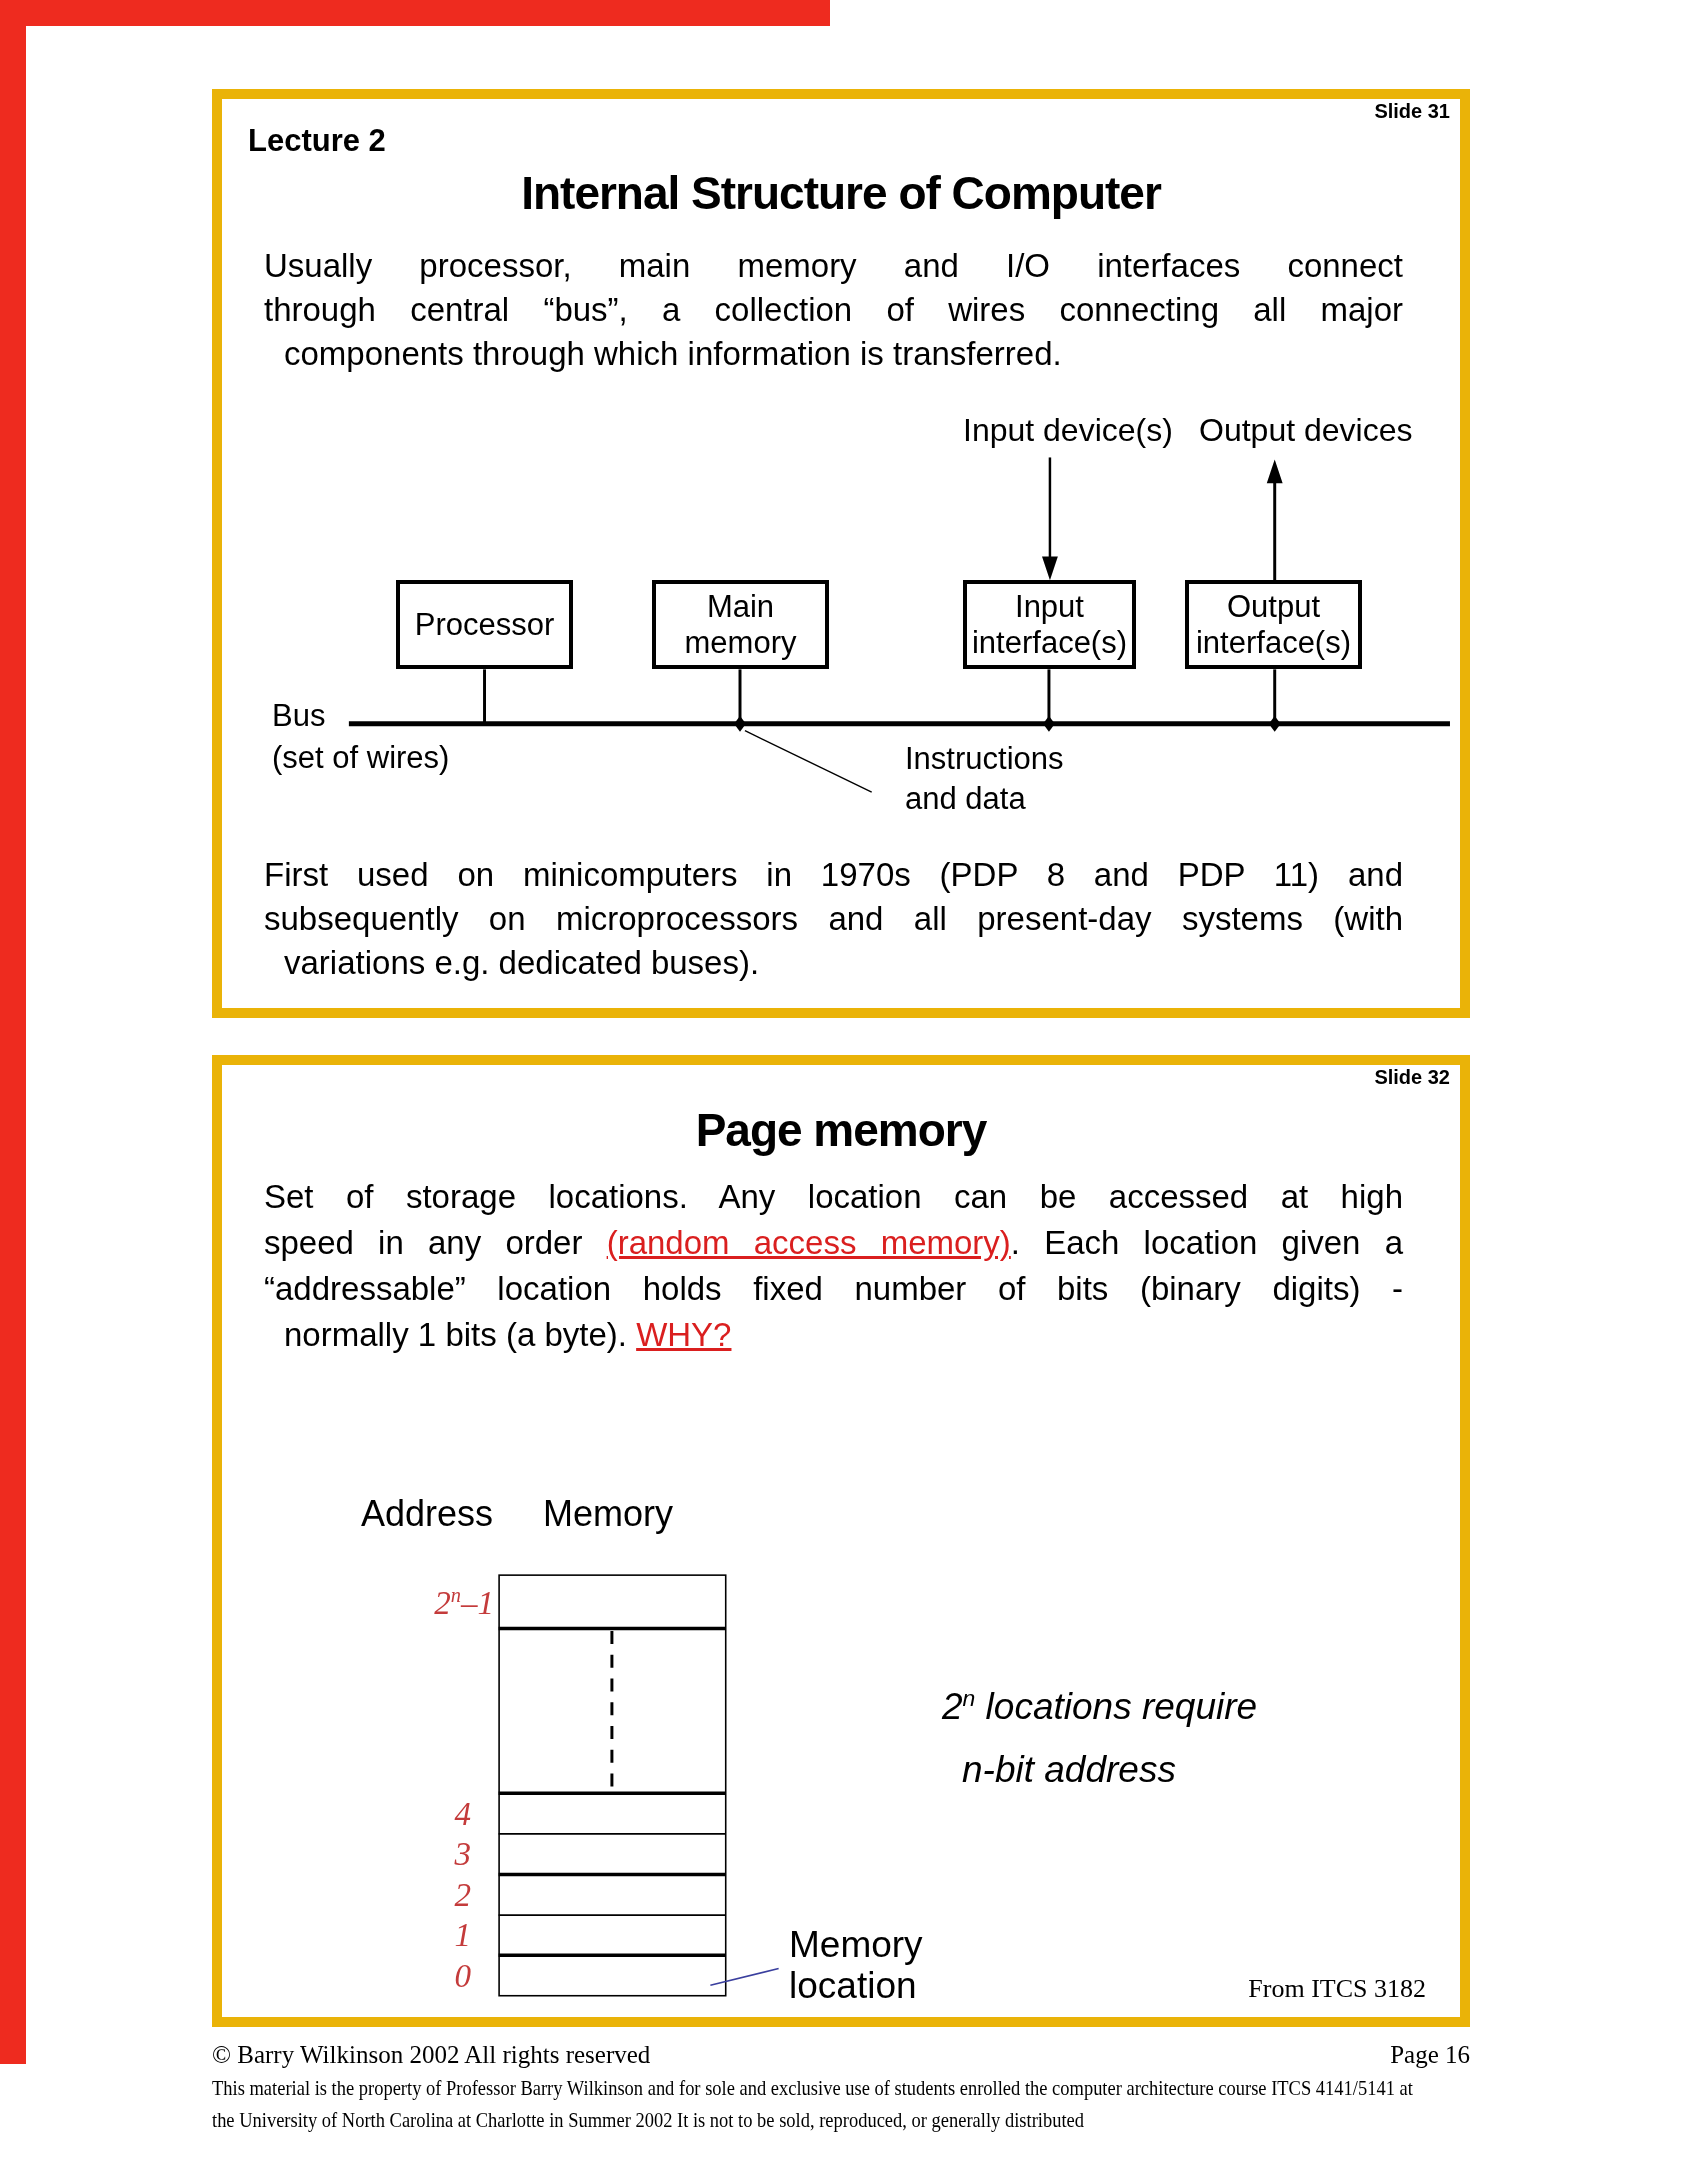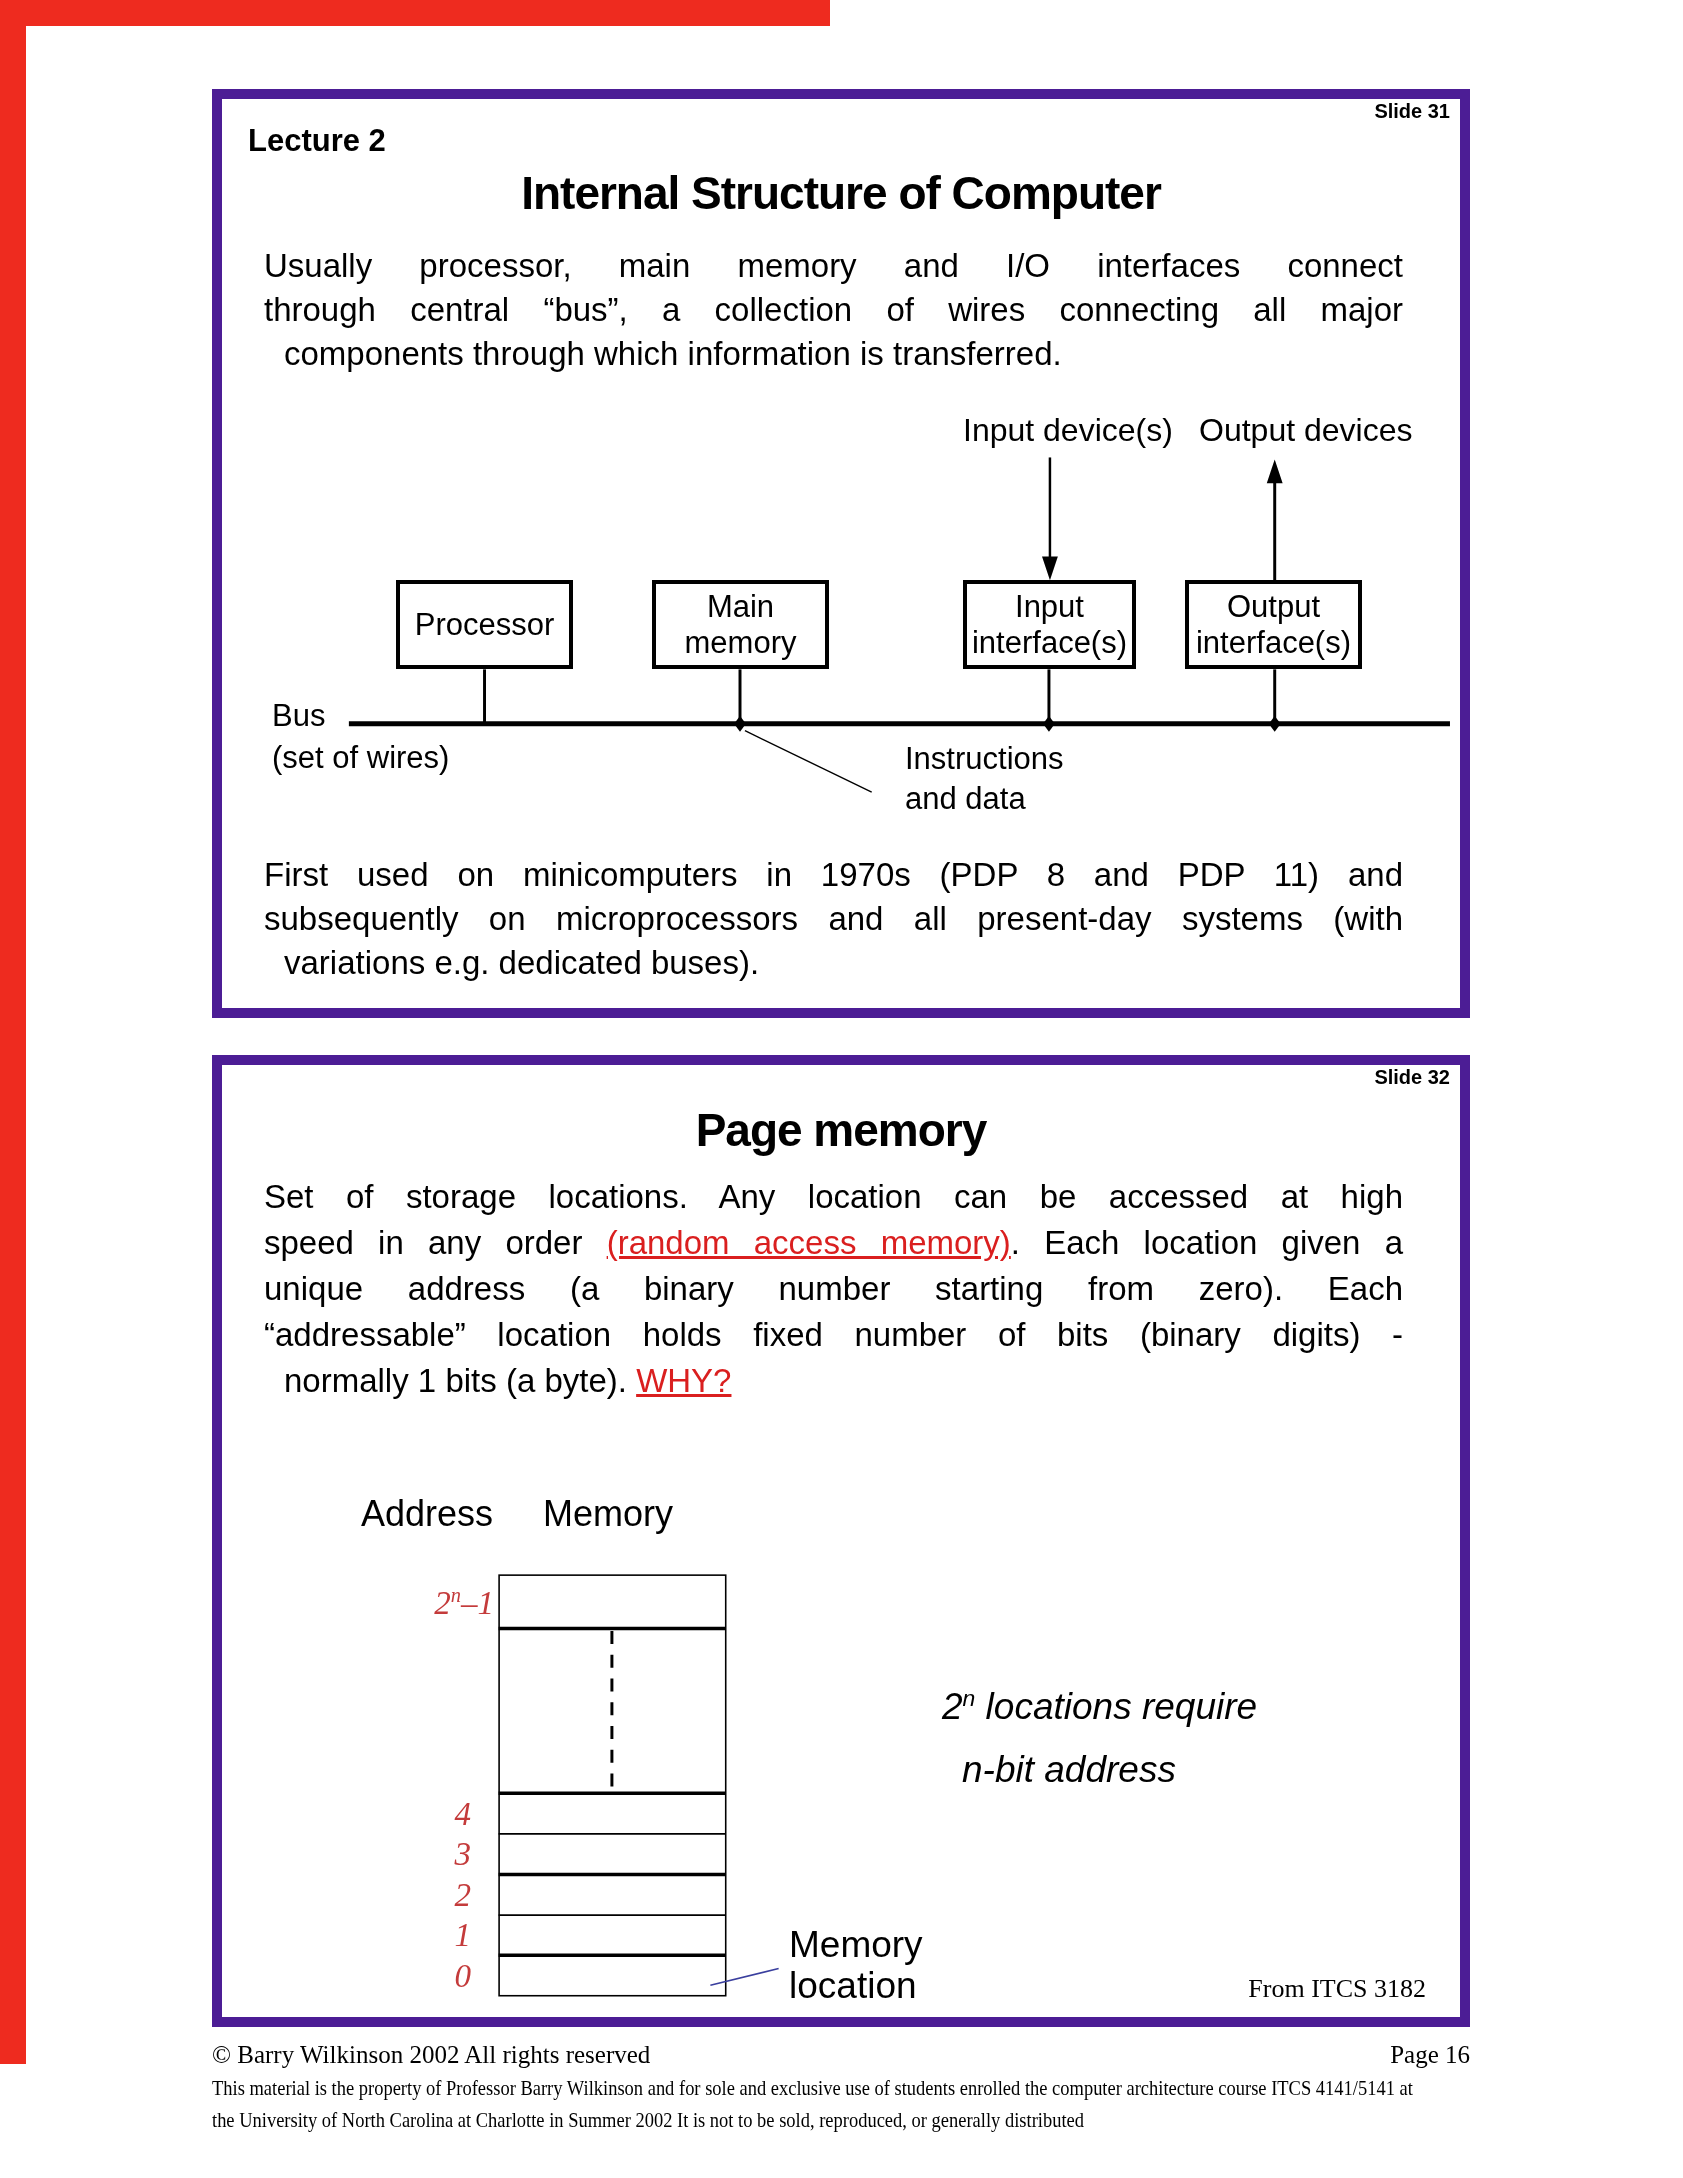--- a/index.html
+++ b/index.html
@@ -2,21 +2,21 @@
 <html><head>
 <meta charset="utf-8">
 <style>
   html,body{margin:0;padding:0;background:#ffffff;}
   body{width:1683px;height:2178px;position:relative;font-family:"Liberation Sans",sans-serif;color:#000;}
   .abs{position:absolute;}
   
   .edge-left{left:0;top:0;width:26px;height:2064px;background:#ee2b1f;}
   .edge-top{left:0;top:0;width:830px;height:26px;background:#ee2b1f;}
   
-  .slide{position:absolute;left:212px;width:1258px;border:10px solid #4c1d95;background:#fff;box-sizing:border-box;}
+  .slide{position:absolute;left:212px;width:1258px;border:10px solid #eab308;background:#fff;box-sizing:border-box;}
   .slide1{top:89px;height:929px;}
   .slide2{top:1055px;height:972px;}
   .slide-no{position:absolute;top:1px;right:10px;font-size:20px;font-weight:bold;}
   .lecture{position:absolute;left:26px;top:24px;font-size:31px;font-weight:bold;}
   .stitle{position:absolute;left:0;width:100%;text-align:center;font-size:46px;font-weight:bold;letter-spacing:-1px;}
   .para{position:absolute;left:42px;width:1139px;font-size:33px;}
   .jline{text-align:justify;text-align-last:justify;line-height:44px;}
   .para2 .jline{line-height:46px;}
   .jline.last{text-align-last:left;margin-left:20px;}
   .nojust .jline{text-align:left;text-align-last:left;}
@@ -107,21 +107,20 @@
     </div>
 </div>
 
 <div class="slide slide2">
   <div class="slide-no">Slide 32</div>
   <div class="stitle" style="top:38px;">Page memory</div>
 
   <div class="para para2" style="top:109px;">
       <div class="jline"><span>Set of storage locations. Any location can be accessed at high</span></div>
       <div class="jline"><span>speed in any order </span><span class="red">(random access memory)</span><span>. Each location given a</span></div>
-      <div class="jline"><span>unique address (a binary number starting from zero). Each</span></div>
       <div class="jline"><span>“addressable” location holds fixed number of bits (binary digits) -</span></div>
       <div class="jline last"><span>normally 1 bits (a byte). </span><span class="red">WHY?</span></div>
     </div>
 
   <div class="memhead" style="left:139px;">Address</div>
   <div class="memhead" style="left:321px;">Memory</div>
 
   <svg class="layer" width="1239" height="952" viewBox="0 0 1251 962">
     <rect x="279.5" y="515.5" width="229" height="425" fill="none" stroke="#000" stroke-width="1.6"></rect>
     <line x1="279" y1="569.5" x2="508.5" y2="569.5" stroke="#000" stroke-width="3.5"></line>

